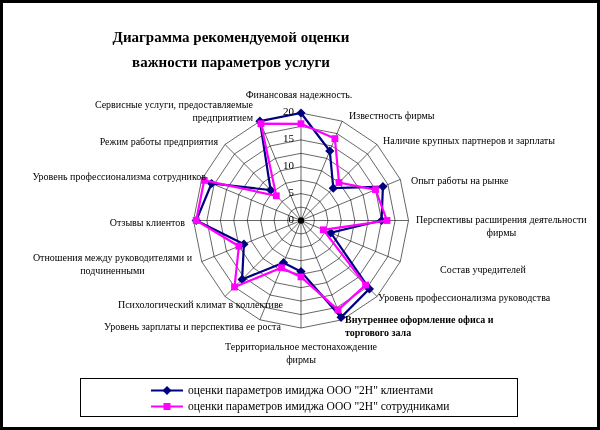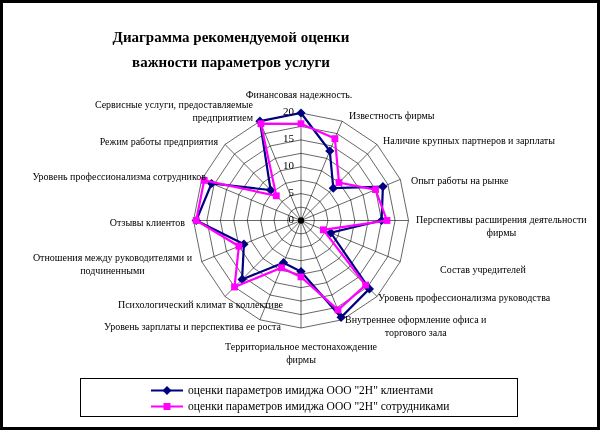--- a/index.html
+++ b/index.html
@@ -104,21 +104,21 @@
 
   <div id="labels">
       <div class="cat-label" style="left: 299px; top: 94px; text-align: center; transform: translate(-50%, -50%);">Финансовая надежность.</div>
       <div class="cat-label" style="left: 349px; top: 115px; text-align: left; transform: translateY(-50%);">Известность фирмы</div>
       <div class="cat-label" style="left: 383px; top: 140px; text-align: left; transform: translateY(-50%);">Наличие крупных партнеров и зарплаты</div>
       <div class="cat-label" style="left: 411px; top: 180px; text-align: left; transform: translateY(-50%);">Опыт работы на рынке</div>
       <div class="cat-label" style="left: 416px; top: 226px; text-align: center; transform: translateY(-50%);">Перспективы расширения деятельности
 фирмы</div>
       <div class="cat-label" style="left: 378px; top: 297px; text-align: left; transform: translateY(-50%);">Уровень профессионализма руководства</div>
       <div class="cat-label" style="left: 440px; top: 269px; text-align: left; transform: translateY(-50%);">Состав учредителей</div>
-      <div class="cat-label" style="left: 345px; top: 326px; text-align: center; transform: translateY(-50%);">Внутреннее оформление офиса и
+      <div class="cat-label" style="left: 345px; top: 326px; transform: translateY(-50%); font-weight: bold;">Внутреннее оформление офиса и
 торгового зала</div>
       <div class="cat-label" style="left: 301px; top: 353px; text-align: center; transform: translate(-50%, -50%);">Территориальное местонахождение
 фирмы</div>
       <div class="cat-label" style="left: 281px; top: 326px; text-align: right; transform: translate(-100%, -50%);">Уровень зарплаты и перспектива ее роста</div>
       <div class="cat-label" style="left: 258px; top: 304px; text-align: right; transform: translate(-100%, -50%); margin-left: 25px;">Психологический климат в коллективе</div>
       <div class="cat-label" style="left: 192px; top: 264px; text-align: center; transform: translate(-100%, -50%);">Отношения между руководителями и
 подчиненными</div>
       <div class="cat-label" style="left: 185px; top: 222px; text-align: right; transform: translate(-100%, -50%);">Отзывы клиентов</div>
       <div class="cat-label" style="left: 206px; top: 176px; text-align: right; transform: translate(-100%, -50%);">Уровень профессионализма сотрудников</div>
       <div class="cat-label" style="left: 218px; top: 141px; text-align: right; transform: translate(-100%, -50%);">Режим работы предприятия</div>

